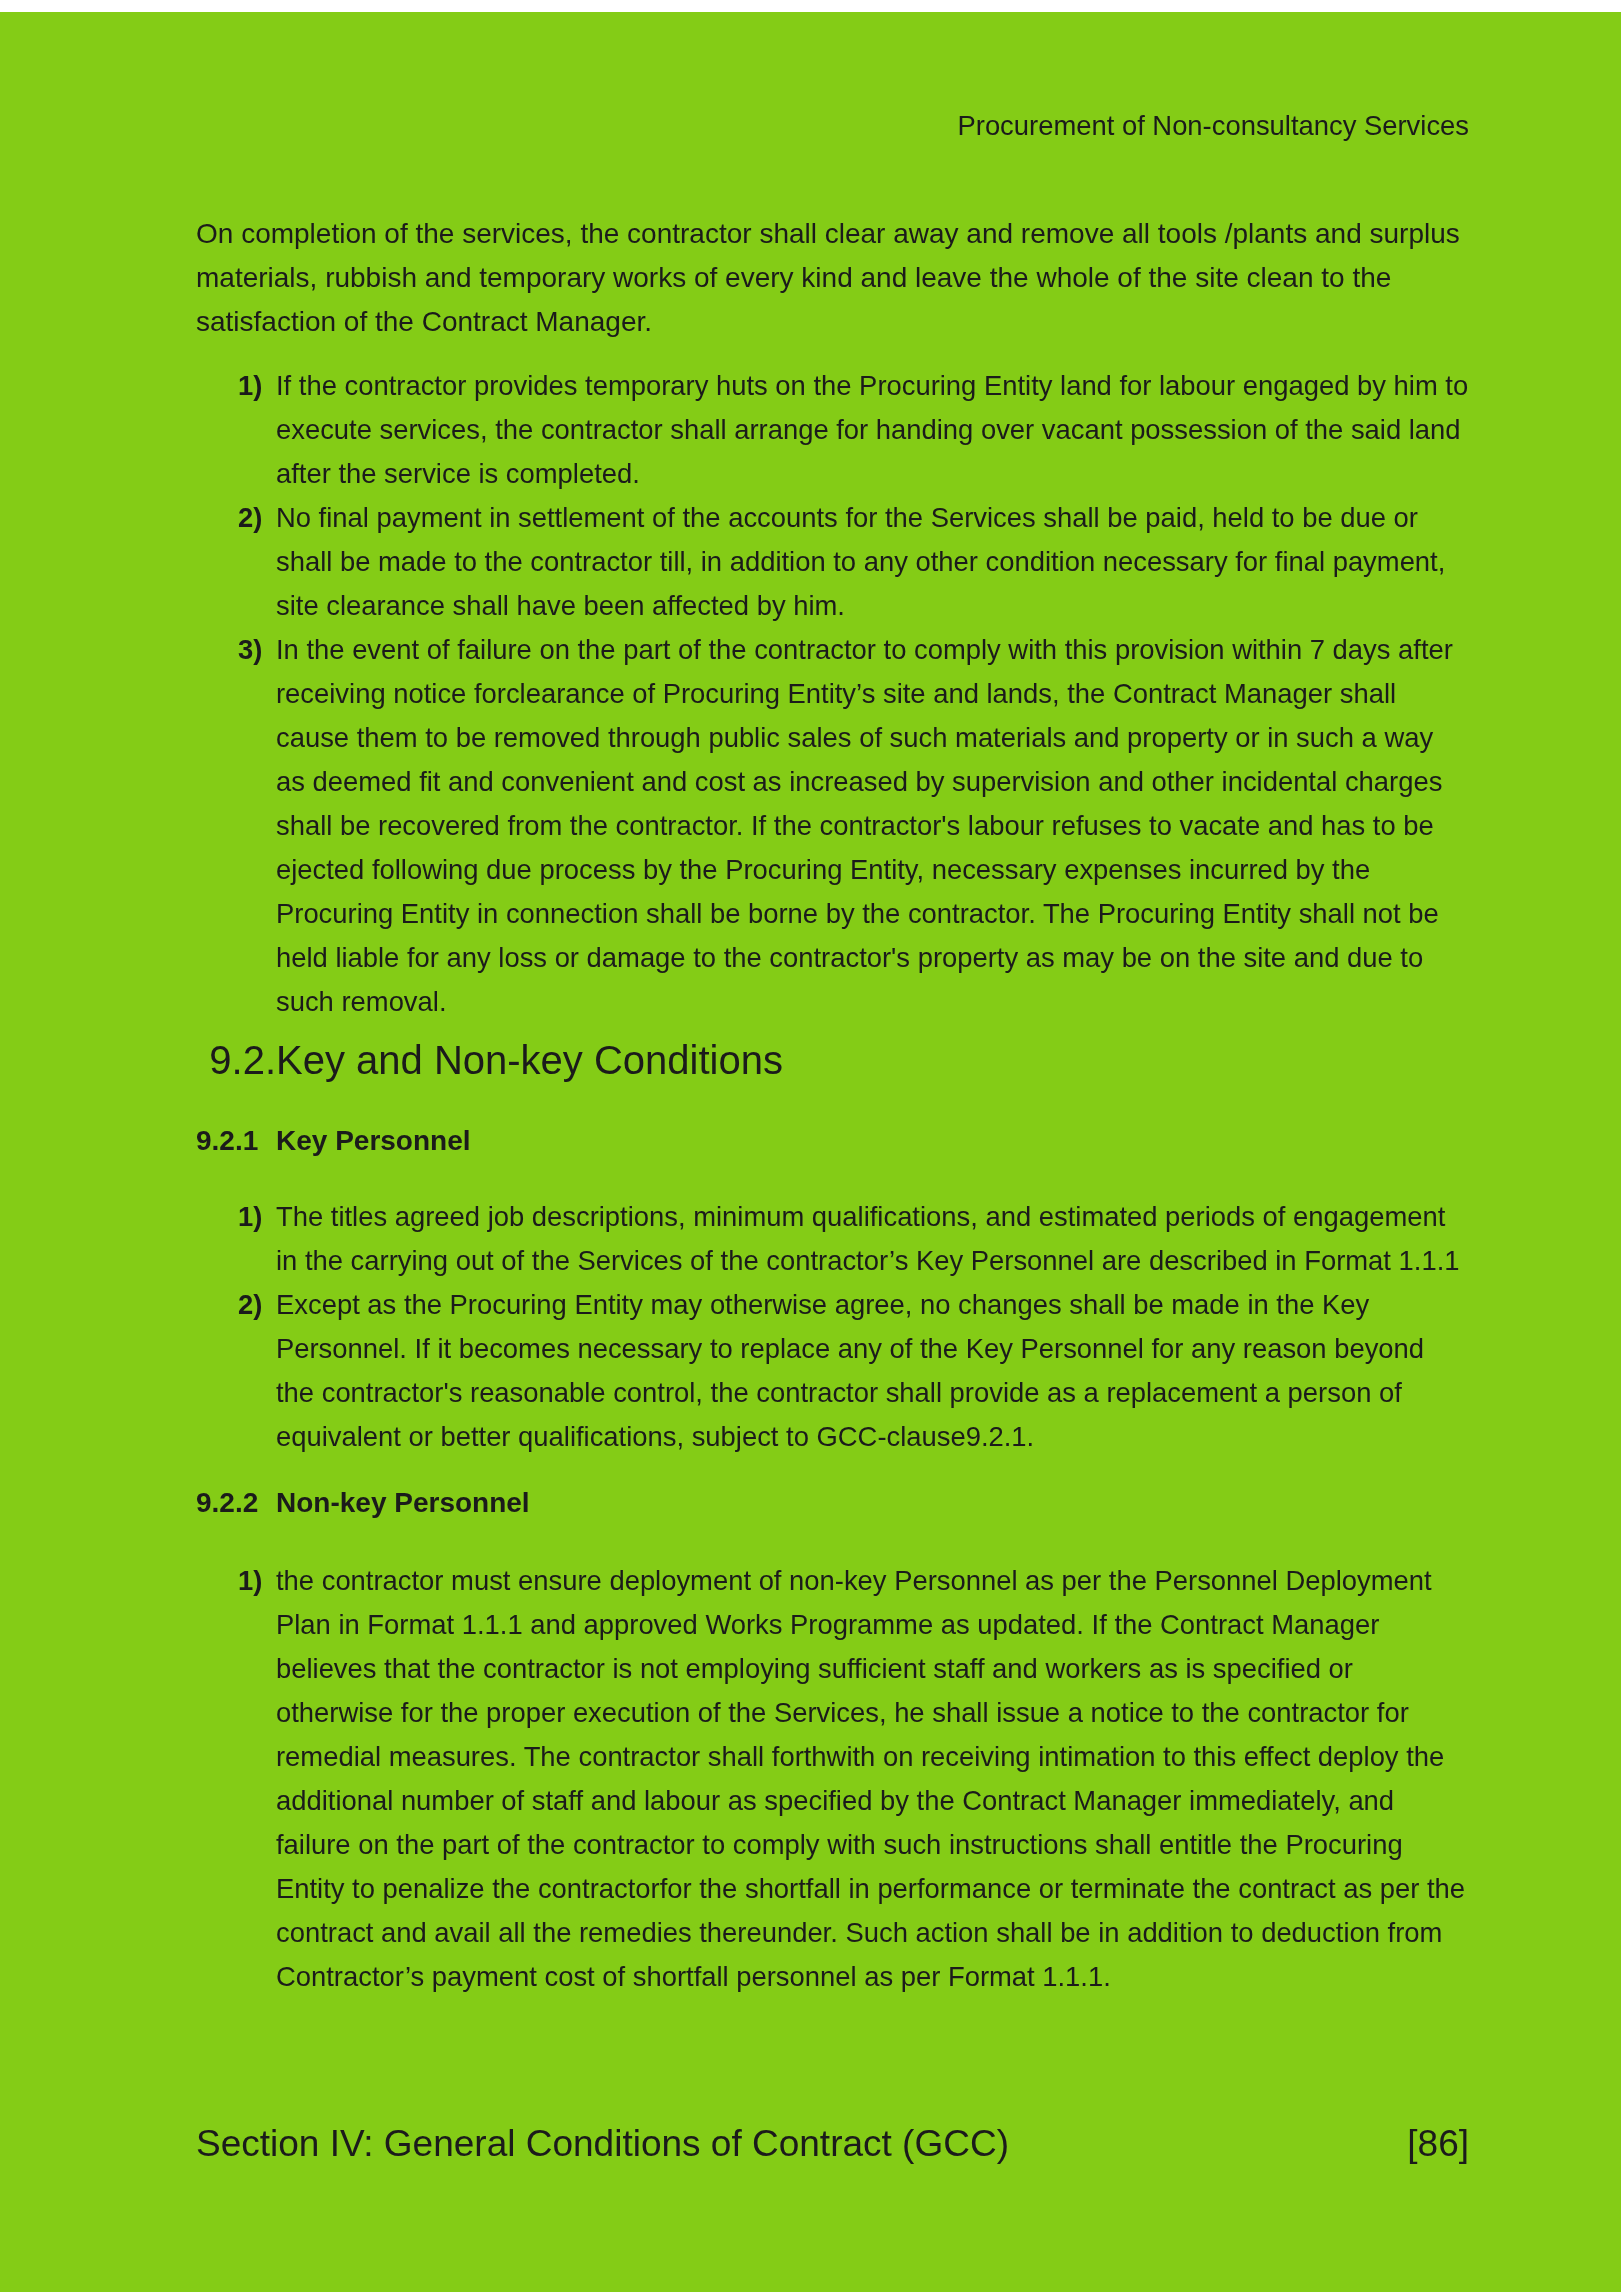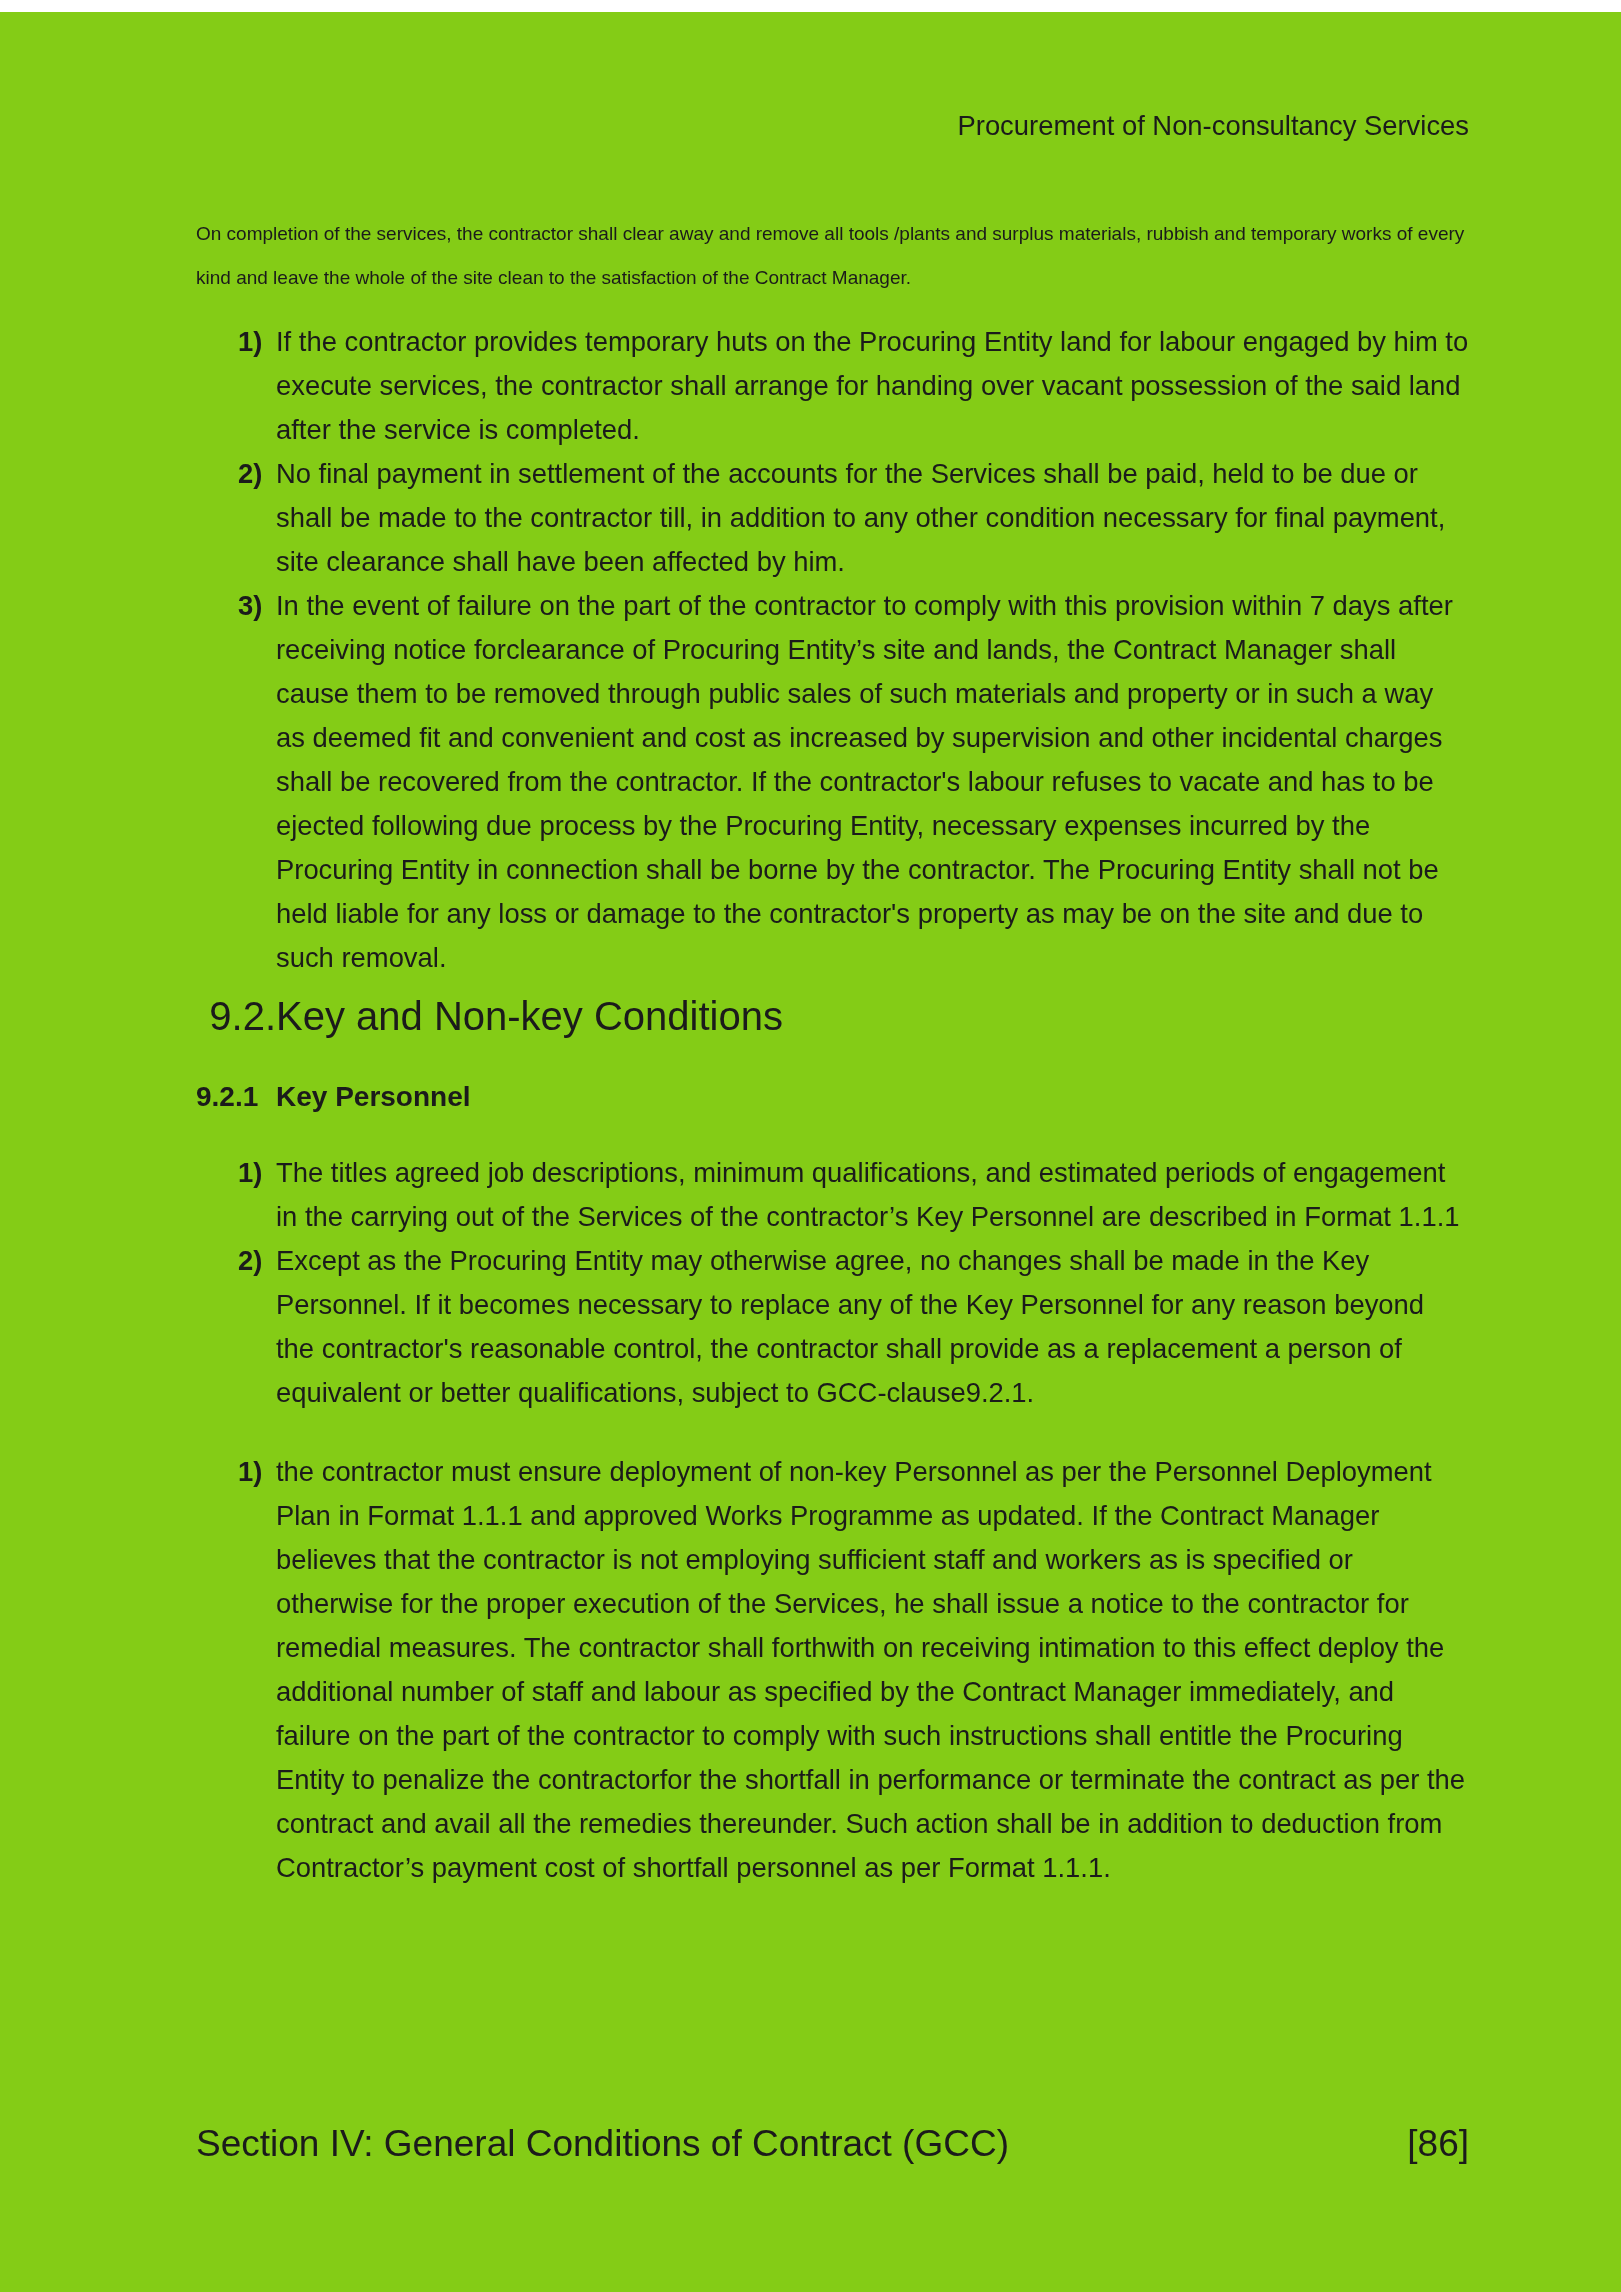--- a/index.html
+++ b/index.html
@@ -16,21 +16,21 @@
     overflow: hidden;
   }
   .header {
     padding-top: 96px;
     text-align: right;
     font-size: 27.4px;
     line-height: 35px;
   }
   .intro {
     margin-top: 69px;
-    font-size: 19px;
+    font-size: 28px;
     line-height: 44px;
   }
   .nlist { margin-top: 19.6px; }
   .li {
     display: flex;
     margin-left: 42px;
     font-size: 27.4px;
     line-height: 44px;
   }
   .marker {
@@ -106,20 +106,24 @@
     <div class="li">
       <span class="marker">1)</span>
       <span class="litext">The titles agreed job descriptions, minimum qualifications, and estimated periods of engagement in the carrying out of the Services of the contractor’s Key Personnel are described in Format 1.1.1</span>
     </div>
     <div class="li">
       <span class="marker">2)</span>
       <span class="litext">Except as the Procuring Entity may otherwise agree, no changes shall be made in the Key Personnel. If it becomes necessary to replace any of the Key Personnel for any reason beyond the contractor's reasonable control, the contractor shall provide as a replacement a person of equivalent or better qualifications, subject to GCC-clause9.2.1.</span>
     </div>
   </div>
 
+  <div class="h2" style="margin-top:21.6px;">
+    <span class="num">9.2.2</span>
+    <span>Non-key Personnel</span>
+  </div>
 
   <div class="nlist" style="margin-top:35px;">
     <div class="li">
       <span class="marker">1)</span>
       <span class="litext">the contractor must ensure deployment of non-key Personnel as per the Personnel Deployment Plan in Format 1.1.1 and approved Works Programme as updated. If the Contract Manager believes that the contractor is not employing sufficient staff and workers as is specified or otherwise for the proper execution of the Services, he shall issue a notice to the contractor for remedial measures. The contractor shall forthwith on receiving intimation to this effect deploy the additional number of staff and labour as specified by the Contract Manager immediately, and failure on the part of the contractor to comply with such instructions shall entitle the Procuring Entity to penalize the contractorfor the shortfall in performance or terminate the contract as per the contract and avail all the remedies thereunder. Such action shall be in addition to deduction from Contractor’s payment cost of shortfall personnel as per Format 1.1.1.</span>
     </div>
   </div>
 
   <div class="footer">
     <span>Section IV: General Conditions of Contract (GCC)</span>

